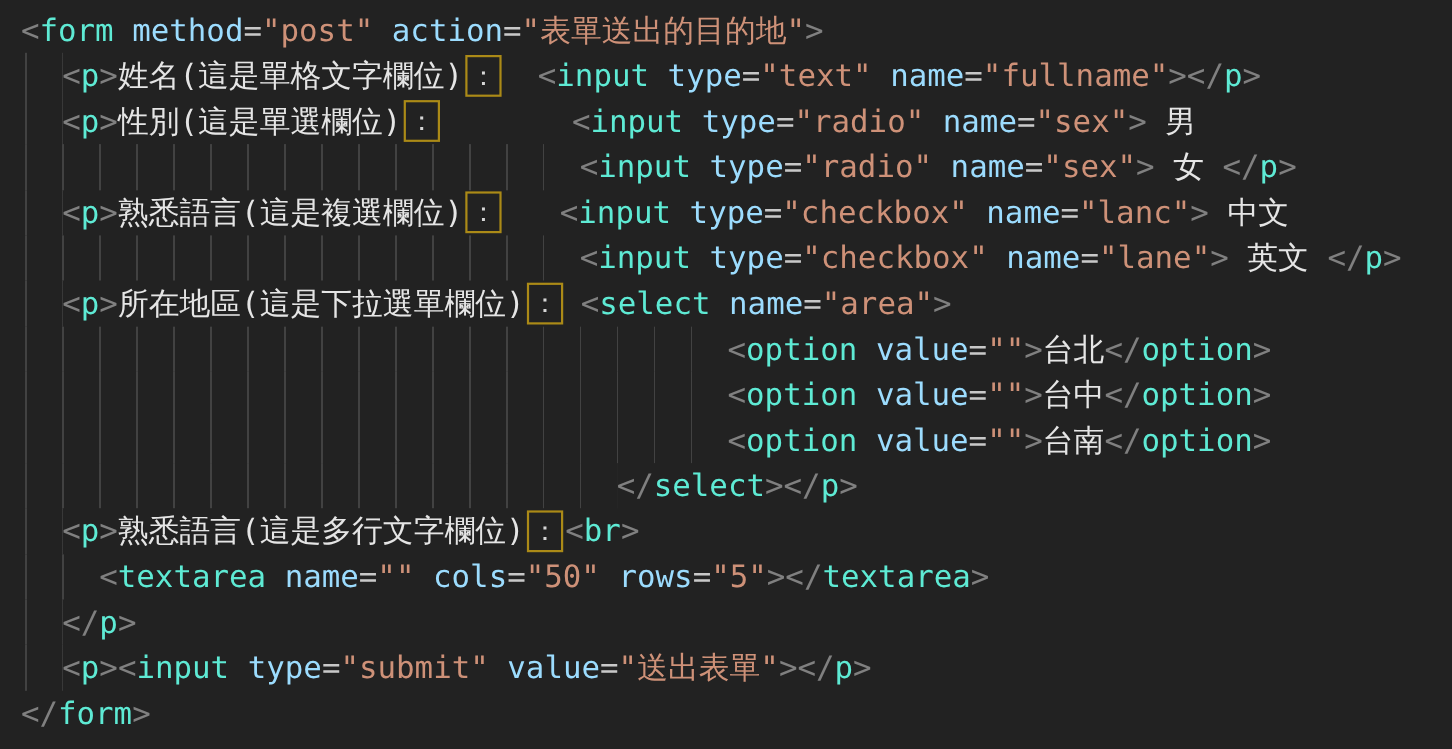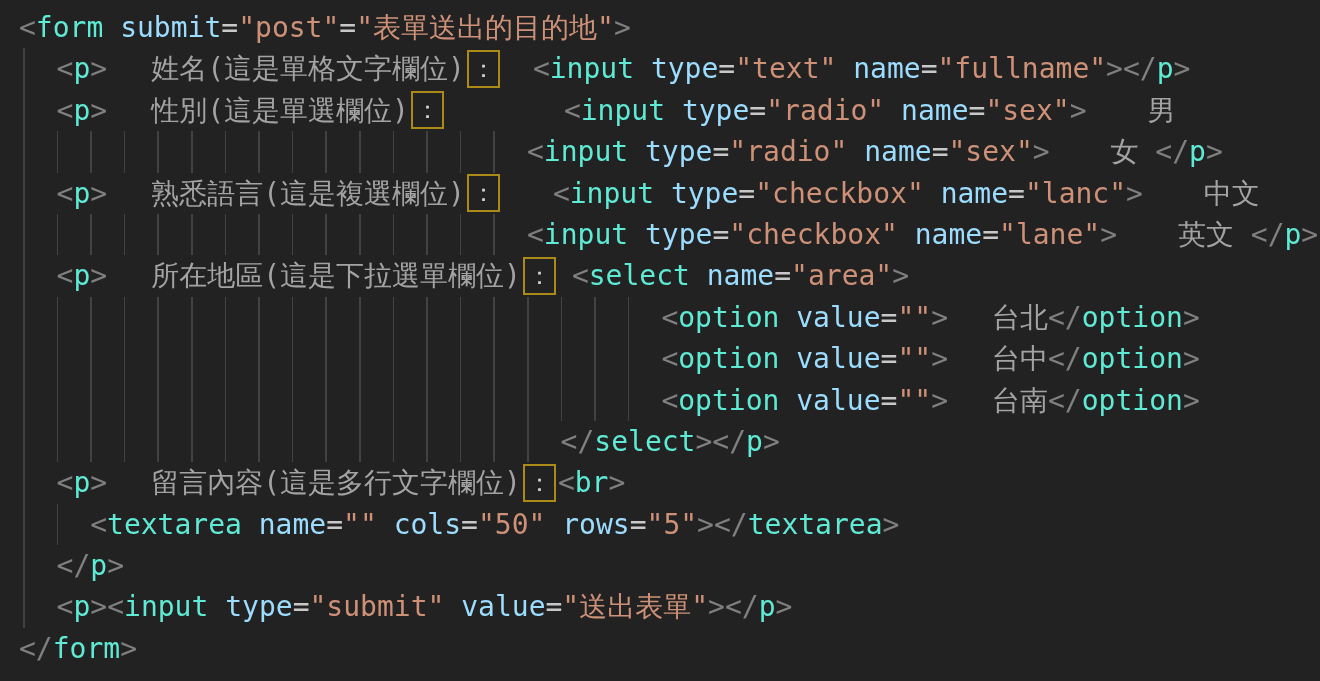--- a/index.html
+++ b/index.html
@@ -26,42 +26,42 @@
       #424242 4px, #424242 5.6px,
       transparent 5.6px, transparent 33.6px);
   }
   .gap{flex:none;}
   .tok{flex:none;}
   .punct{color:#808080;}
   .tag{color:#5eead4;}
   .attr{color:#9cdcfe;}
   .eq{color:#c8c8c8;}
   .str{color:#ce9178;}
-  .txt{color:#a3a3a3;margin-left:44px;}
+  .txt{color:#e5e5e5;}
   .ubox{
     flex:none;box-sizing:border-box;
     min-width:33px;height:38px;margin:0 2px;
     border:2px solid #ab8a17;
     display:inline-flex;align-items:center;justify-content:center;
     color:#d6d6d6;font-size:24px;line-height:1;
   }
 </style>
 </head>
 <body>
 
 <div class="editor" id="code-editor">
-    <div class="line"><span class="tok punct">&lt;</span><span class="tok tag">form</span><span class="tok attr"> submit</span><span class="tok eq">=</span><span class="tok str">"post"</span><span class="tok eq">=</span><span class="tok str">"表單送出的目的地"</span><span class="tok punct">&gt;</span></div>
+    <div class="line"><span class="tok punct">&lt;</span><span class="tok tag">form</span><span class="tok attr"> method</span><span class="tok eq">=</span><span class="tok str">"post"</span><span class="tok attr"> action</span><span class="tok eq">=</span><span class="tok str">"表單送出的目的地"</span><span class="tok punct">&gt;</span></div>
     <div class="line"><span class="ind" style="width: 37.6px;"></span><span class="tok punct">&lt;</span><span class="tok tag">p</span><span class="tok punct">&gt;</span><span class="tok txt">姓名(這是單格文字欄位)</span><span class="ubox">：</span><span class="gap" style="width: 31px;"></span><span class="tok punct">&lt;</span><span class="tok tag">input</span><span class="tok attr"> type</span><span class="tok eq">=</span><span class="tok str">"text"</span><span class="tok attr"> name</span><span class="tok eq">=</span><span class="tok str">"fullname"</span><span class="tok punct">&gt;&lt;/</span><span class="tok tag">p</span><span class="tok punct">&gt;</span></div>
     <div class="line"><span class="ind" style="width: 37.6px;"></span><span class="tok punct">&lt;</span><span class="tok tag">p</span><span class="tok punct">&gt;</span><span class="tok txt">性別(這是單選欄位)</span><span class="ubox">：</span><span class="gap" style="width: 118px;"></span><span class="tok punct">&lt;</span><span class="tok tag">input</span><span class="tok attr"> type</span><span class="tok eq">=</span><span class="tok str">"radio"</span><span class="tok attr"> name</span><span class="tok eq">=</span><span class="tok str">"sex"</span><span class="tok punct">&gt;</span><span class="tok txt"> 男</span></div>
     <div class="line"><span class="ind" style="width: 508px;"></span><span class="tok punct">&lt;</span><span class="tok tag">input</span><span class="tok attr"> type</span><span class="tok eq">=</span><span class="tok str">"radio"</span><span class="tok attr"> name</span><span class="tok eq">=</span><span class="tok str">"sex"</span><span class="tok punct">&gt;</span><span class="tok txt"> 女 </span><span class="tok punct">&lt;/</span><span class="tok tag">p</span><span class="tok punct">&gt;</span></div>
     <div class="line"><span class="ind" style="width: 37.6px;"></span><span class="tok punct">&lt;</span><span class="tok tag">p</span><span class="tok punct">&gt;</span><span class="tok txt">熟悉語言(這是複選欄位)</span><span class="ubox">：</span><span class="gap" style="width: 51px;"></span><span class="tok punct">&lt;</span><span class="tok tag">input</span><span class="tok attr"> type</span><span class="tok eq">=</span><span class="tok str">"checkbox"</span><span class="tok attr"> name</span><span class="tok eq">=</span><span class="tok str">"lanc"</span><span class="tok punct">&gt;</span><span class="tok txt"> 中文</span></div>
     <div class="line"><span class="ind" style="width: 508px;"></span><span class="tok punct">&lt;</span><span class="tok tag">input</span><span class="tok attr"> type</span><span class="tok eq">=</span><span class="tok str">"checkbox"</span><span class="tok attr"> name</span><span class="tok eq">=</span><span class="tok str">"lane"</span><span class="tok punct">&gt;</span><span class="tok txt"> 英文 </span><span class="tok punct">&lt;/</span><span class="tok tag">p</span><span class="tok punct">&gt;</span></div>
     <div class="line"><span class="ind" style="width: 37.6px;"></span><span class="tok punct">&lt;</span><span class="tok tag">p</span><span class="tok punct">&gt;</span><span class="tok txt">所在地區(這是下拉選單欄位)</span><span class="ubox">：</span><span class="gap" style="width: 14px;"></span><span class="tok punct">&lt;</span><span class="tok tag">select</span><span class="tok attr"> name</span><span class="tok eq">=</span><span class="tok str">"area"</span><span class="tok punct">&gt;</span></div>
     <div class="line"><span class="ind" style="width: 642.4px;"></span><span class="tok punct">&lt;</span><span class="tok tag">option</span><span class="tok attr"> value</span><span class="tok eq">=</span><span class="tok str">""</span><span class="tok punct">&gt;</span><span class="tok txt">台北</span><span class="tok punct">&lt;/</span><span class="tok tag">option</span><span class="tok punct">&gt;</span></div>
     <div class="line"><span class="ind" style="width: 642.4px;"></span><span class="tok punct">&lt;</span><span class="tok tag">option</span><span class="tok attr"> value</span><span class="tok eq">=</span><span class="tok str">""</span><span class="tok punct">&gt;</span><span class="tok txt">台中</span><span class="tok punct">&lt;/</span><span class="tok tag">option</span><span class="tok punct">&gt;</span></div>
     <div class="line"><span class="ind" style="width: 642.4px;"></span><span class="tok punct">&lt;</span><span class="tok tag">option</span><span class="tok attr"> value</span><span class="tok eq">=</span><span class="tok str">""</span><span class="tok punct">&gt;</span><span class="tok txt">台南</span><span class="tok punct">&lt;/</span><span class="tok tag">option</span><span class="tok punct">&gt;</span></div>
     <div class="line"><span class="ind" style="width: 541.6px;"></span><span class="tok punct">&lt;/</span><span class="tok tag">select</span><span class="tok punct">&gt;&lt;/</span><span class="tok tag">p</span><span class="tok punct">&gt;</span></div>
-    <div class="line"><span class="ind" style="width: 37.6px;"></span><span class="tok punct">&lt;</span><span class="tok tag">p</span><span class="tok punct">&gt;</span><span class="tok txt">留言內容(這是多行文字欄位)</span><span class="ubox">：</span><span class="tok punct">&lt;</span><span class="tok tag">br</span><span class="tok punct">&gt;</span></div>
+    <div class="line"><span class="ind" style="width: 37.6px;"></span><span class="tok punct">&lt;</span><span class="tok tag">p</span><span class="tok punct">&gt;</span><span class="tok txt">熟悉語言(這是多行文字欄位)</span><span class="ubox">：</span><span class="tok punct">&lt;</span><span class="tok tag">br</span><span class="tok punct">&gt;</span></div>
     <div class="line"><span class="ind" style="width: 71.2px;"></span><span class="tok punct">&lt;</span><span class="tok tag">textarea</span><span class="tok attr"> name</span><span class="tok eq">=</span><span class="tok str">""</span><span class="tok attr"> cols</span><span class="tok eq">=</span><span class="tok str">"50"</span><span class="tok attr"> rows</span><span class="tok eq">=</span><span class="tok str">"5"</span><span class="tok punct">&gt;&lt;/</span><span class="tok tag">textarea</span><span class="tok punct">&gt;</span></div>
     <div class="line"><span class="ind" style="width: 37.6px;"></span><span class="tok punct">&lt;/</span><span class="tok tag">p</span><span class="tok punct">&gt;</span></div>
     <div class="line"><span class="ind" style="width: 37.6px;"></span><span class="tok punct">&lt;</span><span class="tok tag">p</span><span class="tok punct">&gt;</span><span class="tok punct">&lt;</span><span class="tok tag">input</span><span class="tok attr"> type</span><span class="tok eq">=</span><span class="tok str">"submit"</span><span class="tok attr"> value</span><span class="tok eq">=</span><span class="tok str">"送出表單"</span><span class="tok punct">&gt;</span><span class="tok punct">&lt;/</span><span class="tok tag">p</span><span class="tok punct">&gt;</span></div>
     <div class="line"><span class="tok punct">&lt;/</span><span class="tok tag">form</span><span class="tok punct">&gt;</span></div>
   </div>
 
 </body></html>

